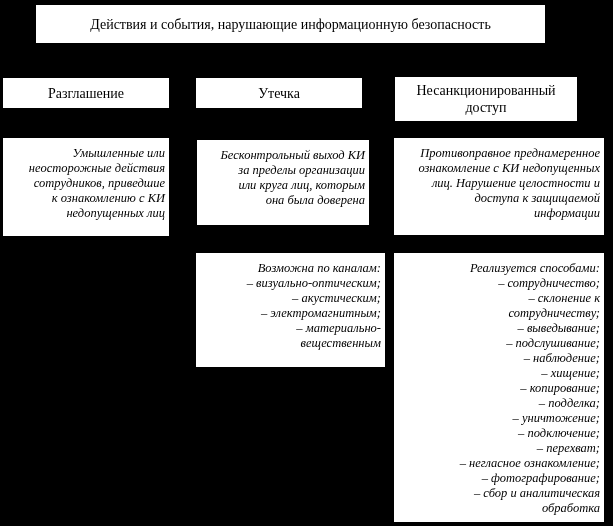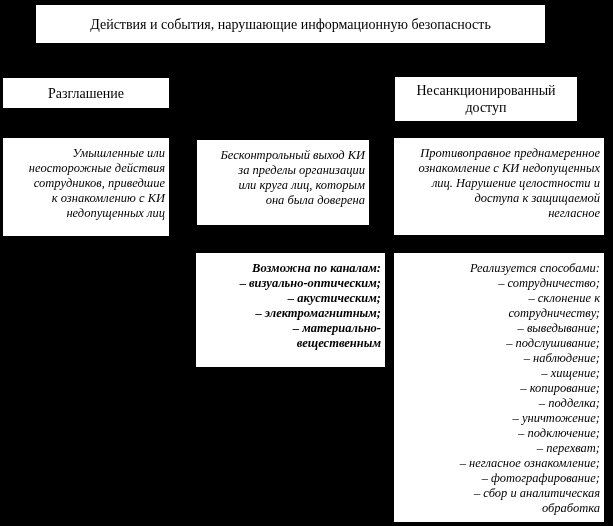--- a/index.html
+++ b/index.html
@@ -41,51 +41,52 @@
   }
   
   #title-box   { left: 35px;  top: 4px;   width: 511px; height: 40px; }
   #hdr-0       { left: 2px;   top: 77px;  width: 168px; height: 32px; }
   #hdr-1       { left: 195px; top: 77px;  width: 168px; height: 32px; }
   #hdr-2       { left: 394px; top: 76px;  width: 184px; height: 46px; }
   #desc-0      { left: 2px;   top: 137px; width: 168px; height: 100px; }
   #desc-1      { left: 196px; top: 139px; width: 174px; height: 87px;  }
   #desc-2      { left: 393px; top: 137px; width: 212px; height: 99px;  }
   #list-0      { left: 2px;   top: 252px; width: 169px; height: 172px; }
-  #list-1      { left: 195px; top: 252px; width: 191px; height: 116px; font-weight: bold; }
+  #list-1      { left: 195px; top: 252px; width: 191px; height: 116px; }
   #list-2      { left: 393px; top: 252px; width: 212px; height: 271px; }
 </style>
 </head>
 <body>
 
 <div id="canvas">
 
   <div class="box center-box" id="title-box">Действия и события, нарушающие информационную безопасность</div>
 
   <div class="box center-box" id="hdr-0">Разглашение</div>
 
+  <div class="box center-box" id="hdr-1">Утечка</div>
 
   <div class="box center-box" id="hdr-2">Несанкционированный доступ</div>
 
   <div class="box body-box" id="desc-0">Умышленные или
 неосторожные действия
 сотрудников, приведшие
 к ознакомлению с КИ
 недопущенных лиц</div>
 
   <div class="box body-box" id="desc-1">Бесконтрольный выход КИ
 за пределы организации
 или круга лиц, которым
 она была доверена</div>
 
   <div class="box body-box" id="desc-2">Противоправное преднамеренное
 ознакомление с КИ недопущенных
 лиц. Нарушение целостности и
 доступа к защищаемой
-негласное</div>
+информации</div>
 
 
   <div class="box body-box" id="list-1">Возможна по каналам:
 – визуально-оптическим;
 – акустическим;
 – электромагнитным;
 – материально-
 вещественным</div>
 
   <div class="box body-box" id="list-2">Реализуется способами:

